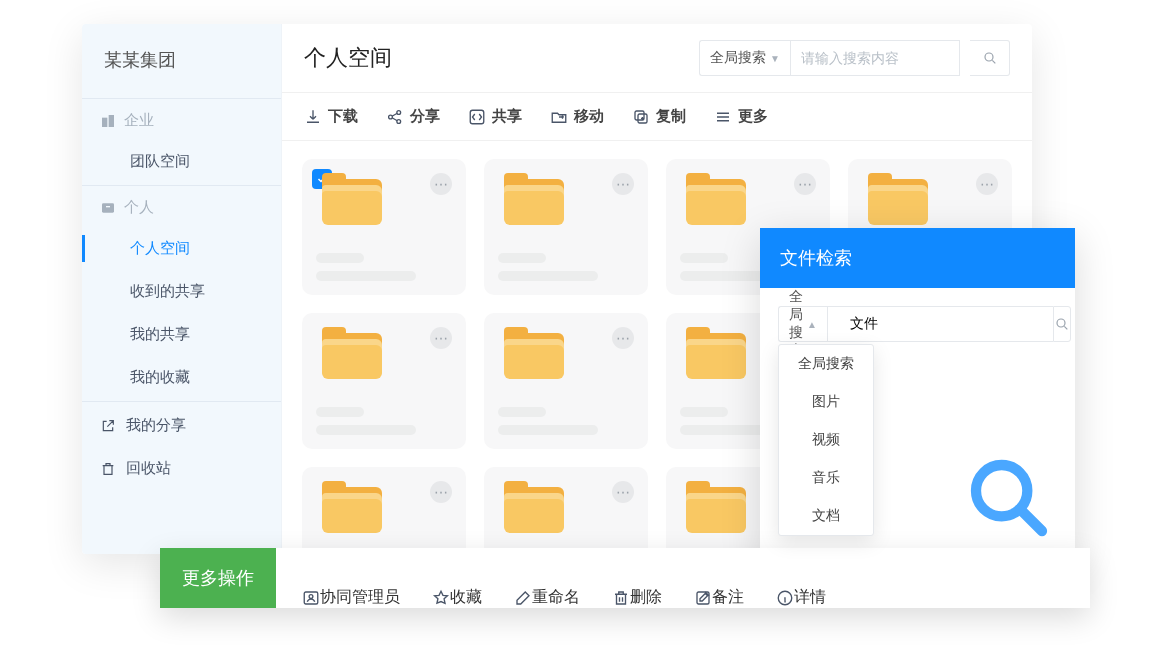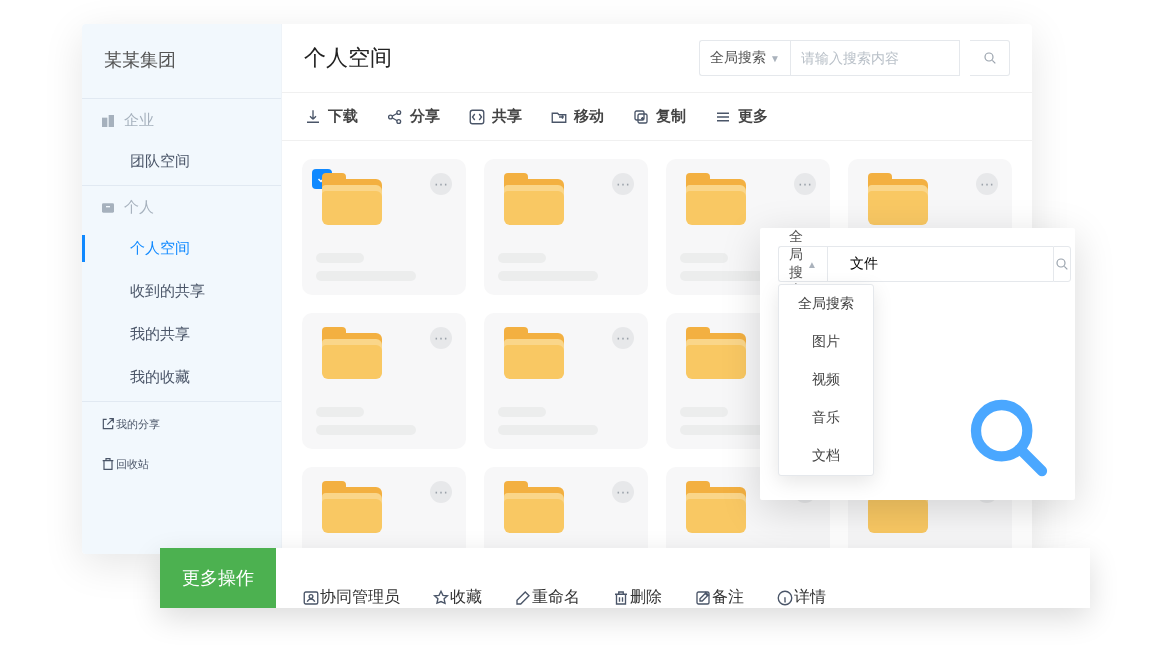--- a/index.html
+++ b/index.html
@@ -53,22 +53,23 @@
     position: relative;
   }
   .side-item.active::before {
     content:"";
     position:absolute; left:0; top:8px; bottom:8px; width:3px;
     background:#1089ff;
   }
   .side-root-item {
     display: flex; align-items: center;
     padding: 12px 18px;
-    font-size: 11px;
+    font-size: 15px;
     color: #4a5568;
+    gap: 10px;
     cursor: pointer;
   }
   .divider { height:1px; background:#e1e9f2; margin:2px 0; }
 
   
   .main { flex:1; display:flex; flex-direction:column; }
   .main-header {
     display:flex; align-items:center; justify-content:space-between;
     padding: 16px 22px;
     border-bottom: 1px solid #f0f0f0;
@@ -529,20 +530,21 @@
             <div class="more-dot">⋯</div>
           </div>
 
         </div>
       </div>
     </div>
   </section>
 </div>
 
 <div class="search-popup">
+  <div class="popup-header">文件检索</div>
   <div class="popup-body">
     <div class="popup-search-row">
       <div class="popup-scope">
         <span>全局搜索</span>
         <span class="caret">▲</span>
       </div>
       <input class="popup-input" value="文件" style="">
       <div class="popup-sbtn">
         <svg class="ico-s" viewBox="0 0 24 24" style="stroke:#9aa3ad">
             <circle cx="10.5" cy="10.5" r="6"></circle>

